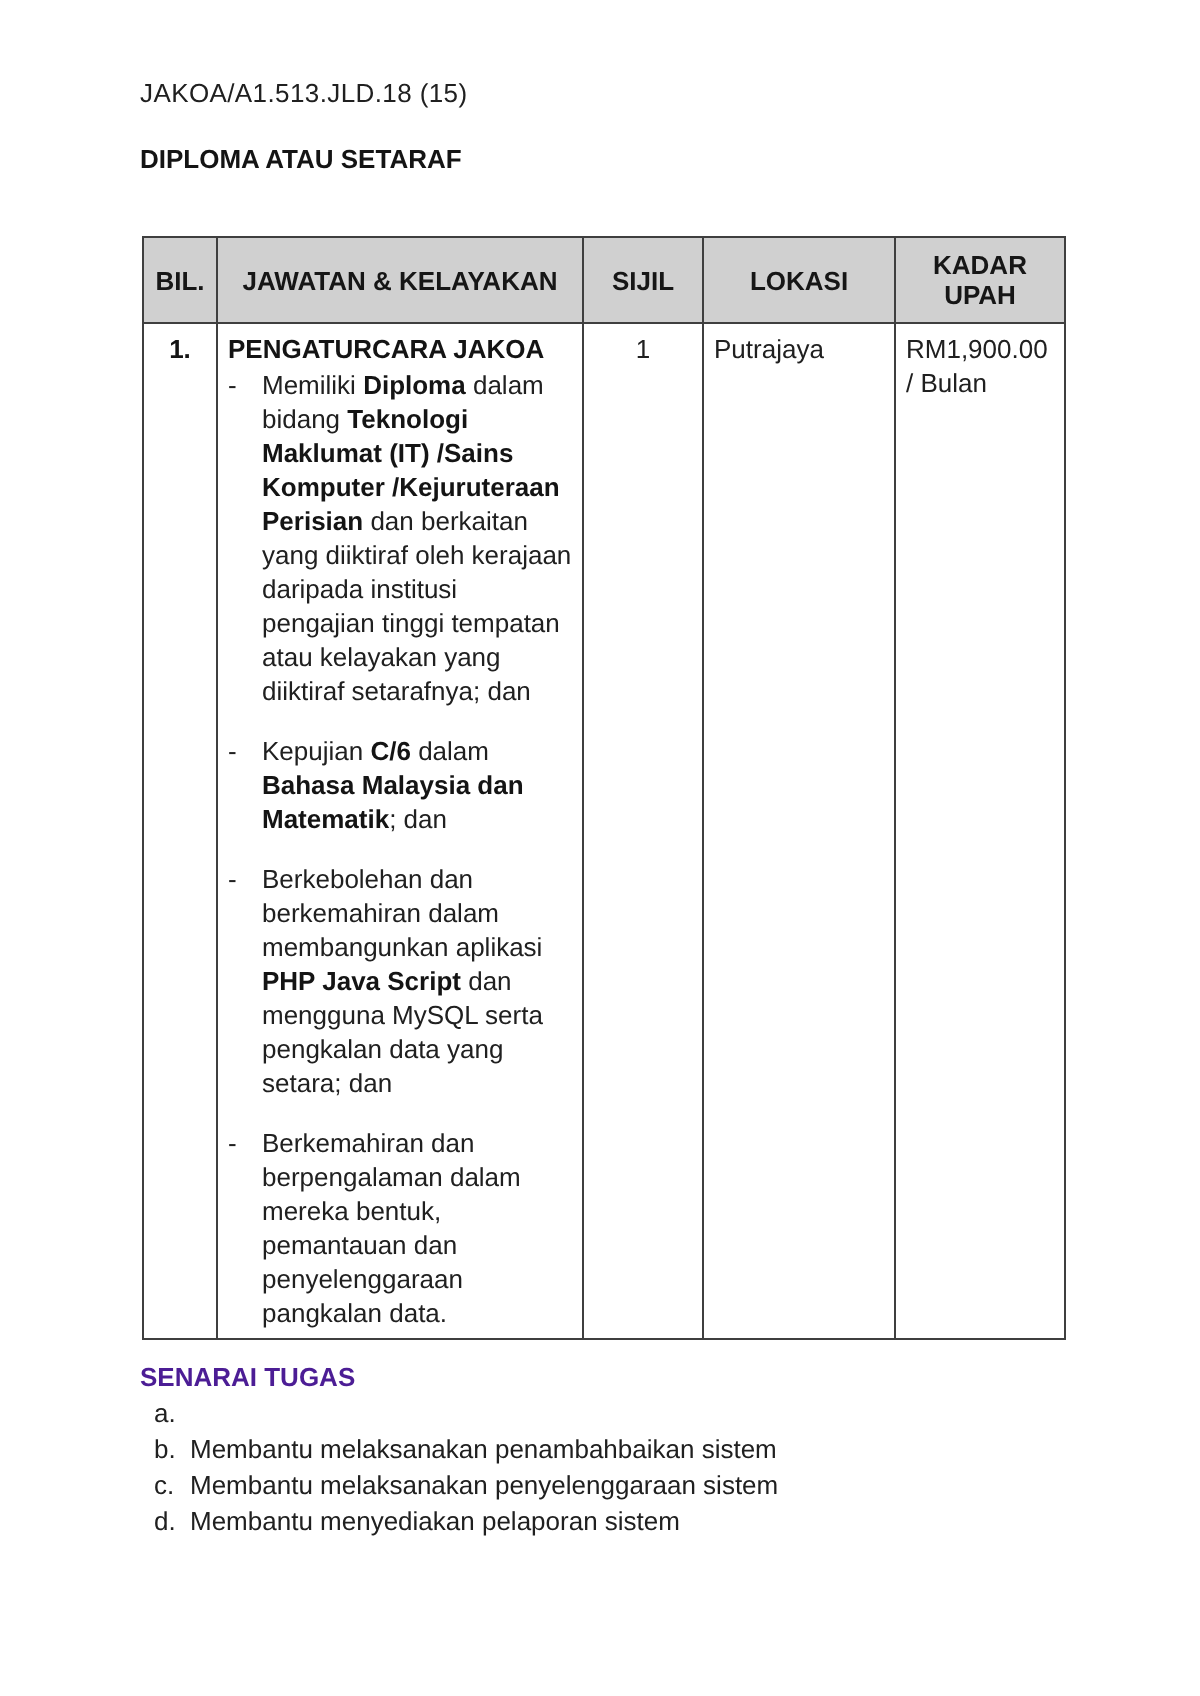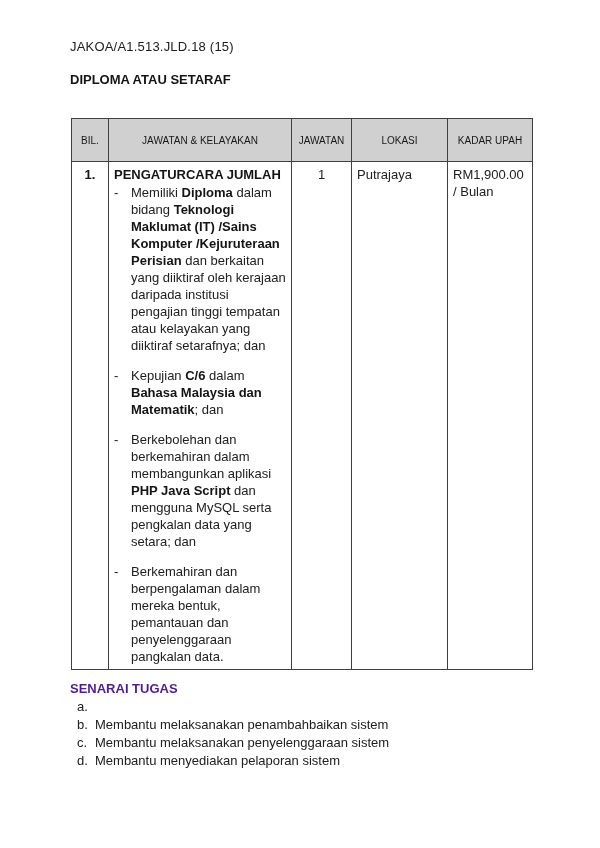--- a/index.html
+++ b/index.html
@@ -44,22 +44,22 @@
     border-collapse: collapse;
     table-layout: fixed;
     font-size: 13px;
   }
   .vacancy-table th, .vacancy-table td {
     border: 1px solid var(--border-color, #3f3f3f);
   }
   .vacancy-table th {
     background: var(--header-bg, #d0d0d0);
     height: 38px;
-    font-size: 10px;
-    font-weight: normal;
+    font-size: 13px;
+    font-weight: bold;
     text-align: center;
     vertical-align: middle;
     line-height: 15px;
     padding: 2px 3px;
     color: #161616;
     margin-top: 45px;
   }
   .vacancy-table tbody td {
     vertical-align: top;
     height: 495px;
@@ -115,30 +115,30 @@
       <col style="width:37px">
       <col style="width:183px">
       <col style="width:60px">
       <col style="width:96px">
       <col style="width:85px">
     </colgroup>
     <thead>
       <tr id="head-row">
           <th>BIL.</th>
           <th>JAWATAN &amp; KELAYAKAN</th>
-          <th>JAWATAN</th>
+          <th>SIJIL</th>
           <th>LOKASI</th>
           <th>KADAR UPAH</th>
         </tr>
     </thead>
     <tbody>
       <tr>
         <td class="cell-bil">1.</td>
         <td class="cell-jawatan">
-          <div class="position-title">PENGATURCARA JUMLAH</div>
+          <div class="position-title">PENGATURCARA JAKOA</div>
           <div id="requirements">
               <div class="req-item">
                 <span class="req-dash">-</span>
                 <span class="req-text"><span>Memiliki </span><b>Diploma</b><span> dalam bidang </span><b>Teknologi Maklumat (IT) /Sains Komputer /Kejuruteraan Perisian</b><span> dan berkaitan yang diiktiraf oleh kerajaan daripada institusi pengajian tinggi tempatan atau kelayakan yang diiktiraf setarafnya; dan</span></span>
               </div>
               <div class="req-item">
                 <span class="req-dash">-</span>
                 <span class="req-text"><span>Kepujian </span><b>C/6</b><span> dalam </span><b>Bahasa Malaysia dan Matematik</b><span>; dan</span></span>
               </div>
               <div class="req-item">

